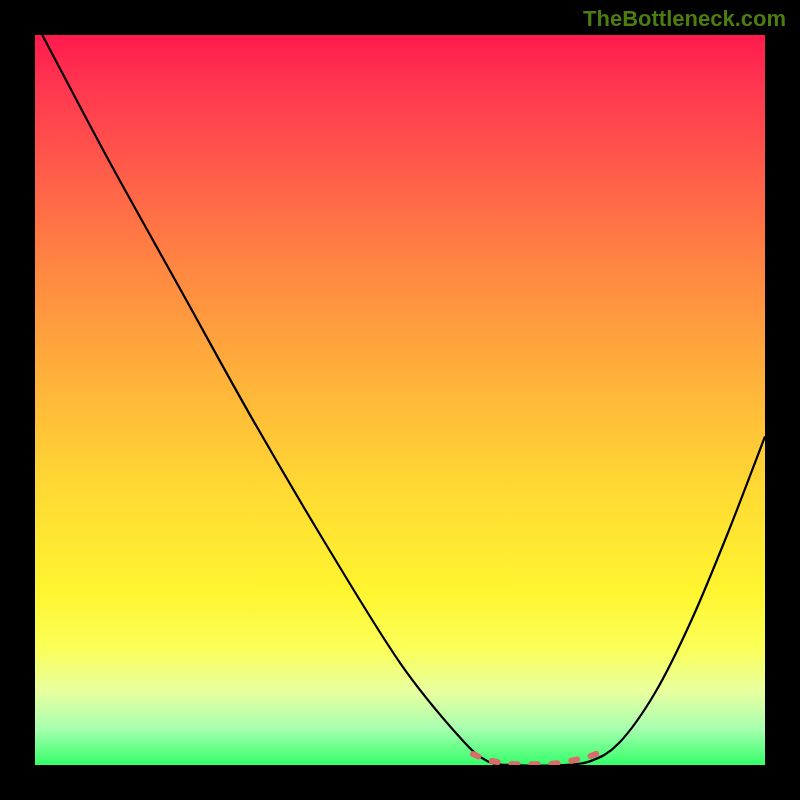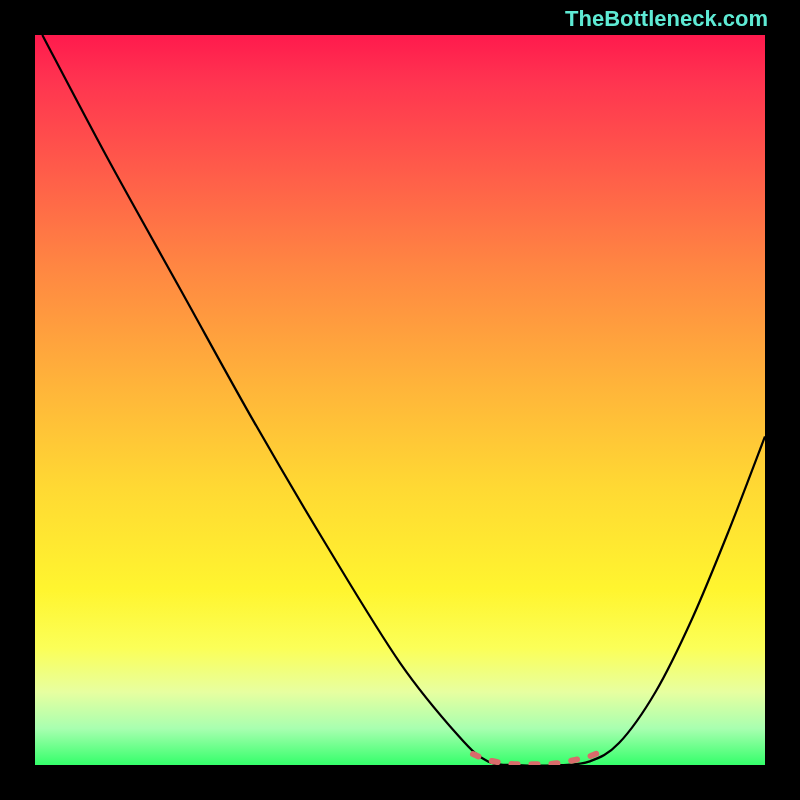--- a/index.html
+++ b/index.html
@@ -6,22 +6,22 @@
   body {
     width: 800px;
     height: 800px;
     background: #000;
     position: relative;
     font-family: Arial, sans-serif;
   }
   .watermark {
     position: absolute;
     top: 6px;
-    right: 32px;
-    color: #5eead4;
+    right: 14px;
+    color: #4d7c0f;
     font-size: 22px;
     font-weight: bold;
     z-index: 10;
   }
   .plot-area {
     position: absolute;
     left: 35px;
     top: 35px;
     width: 730px;
     height: 730px;

